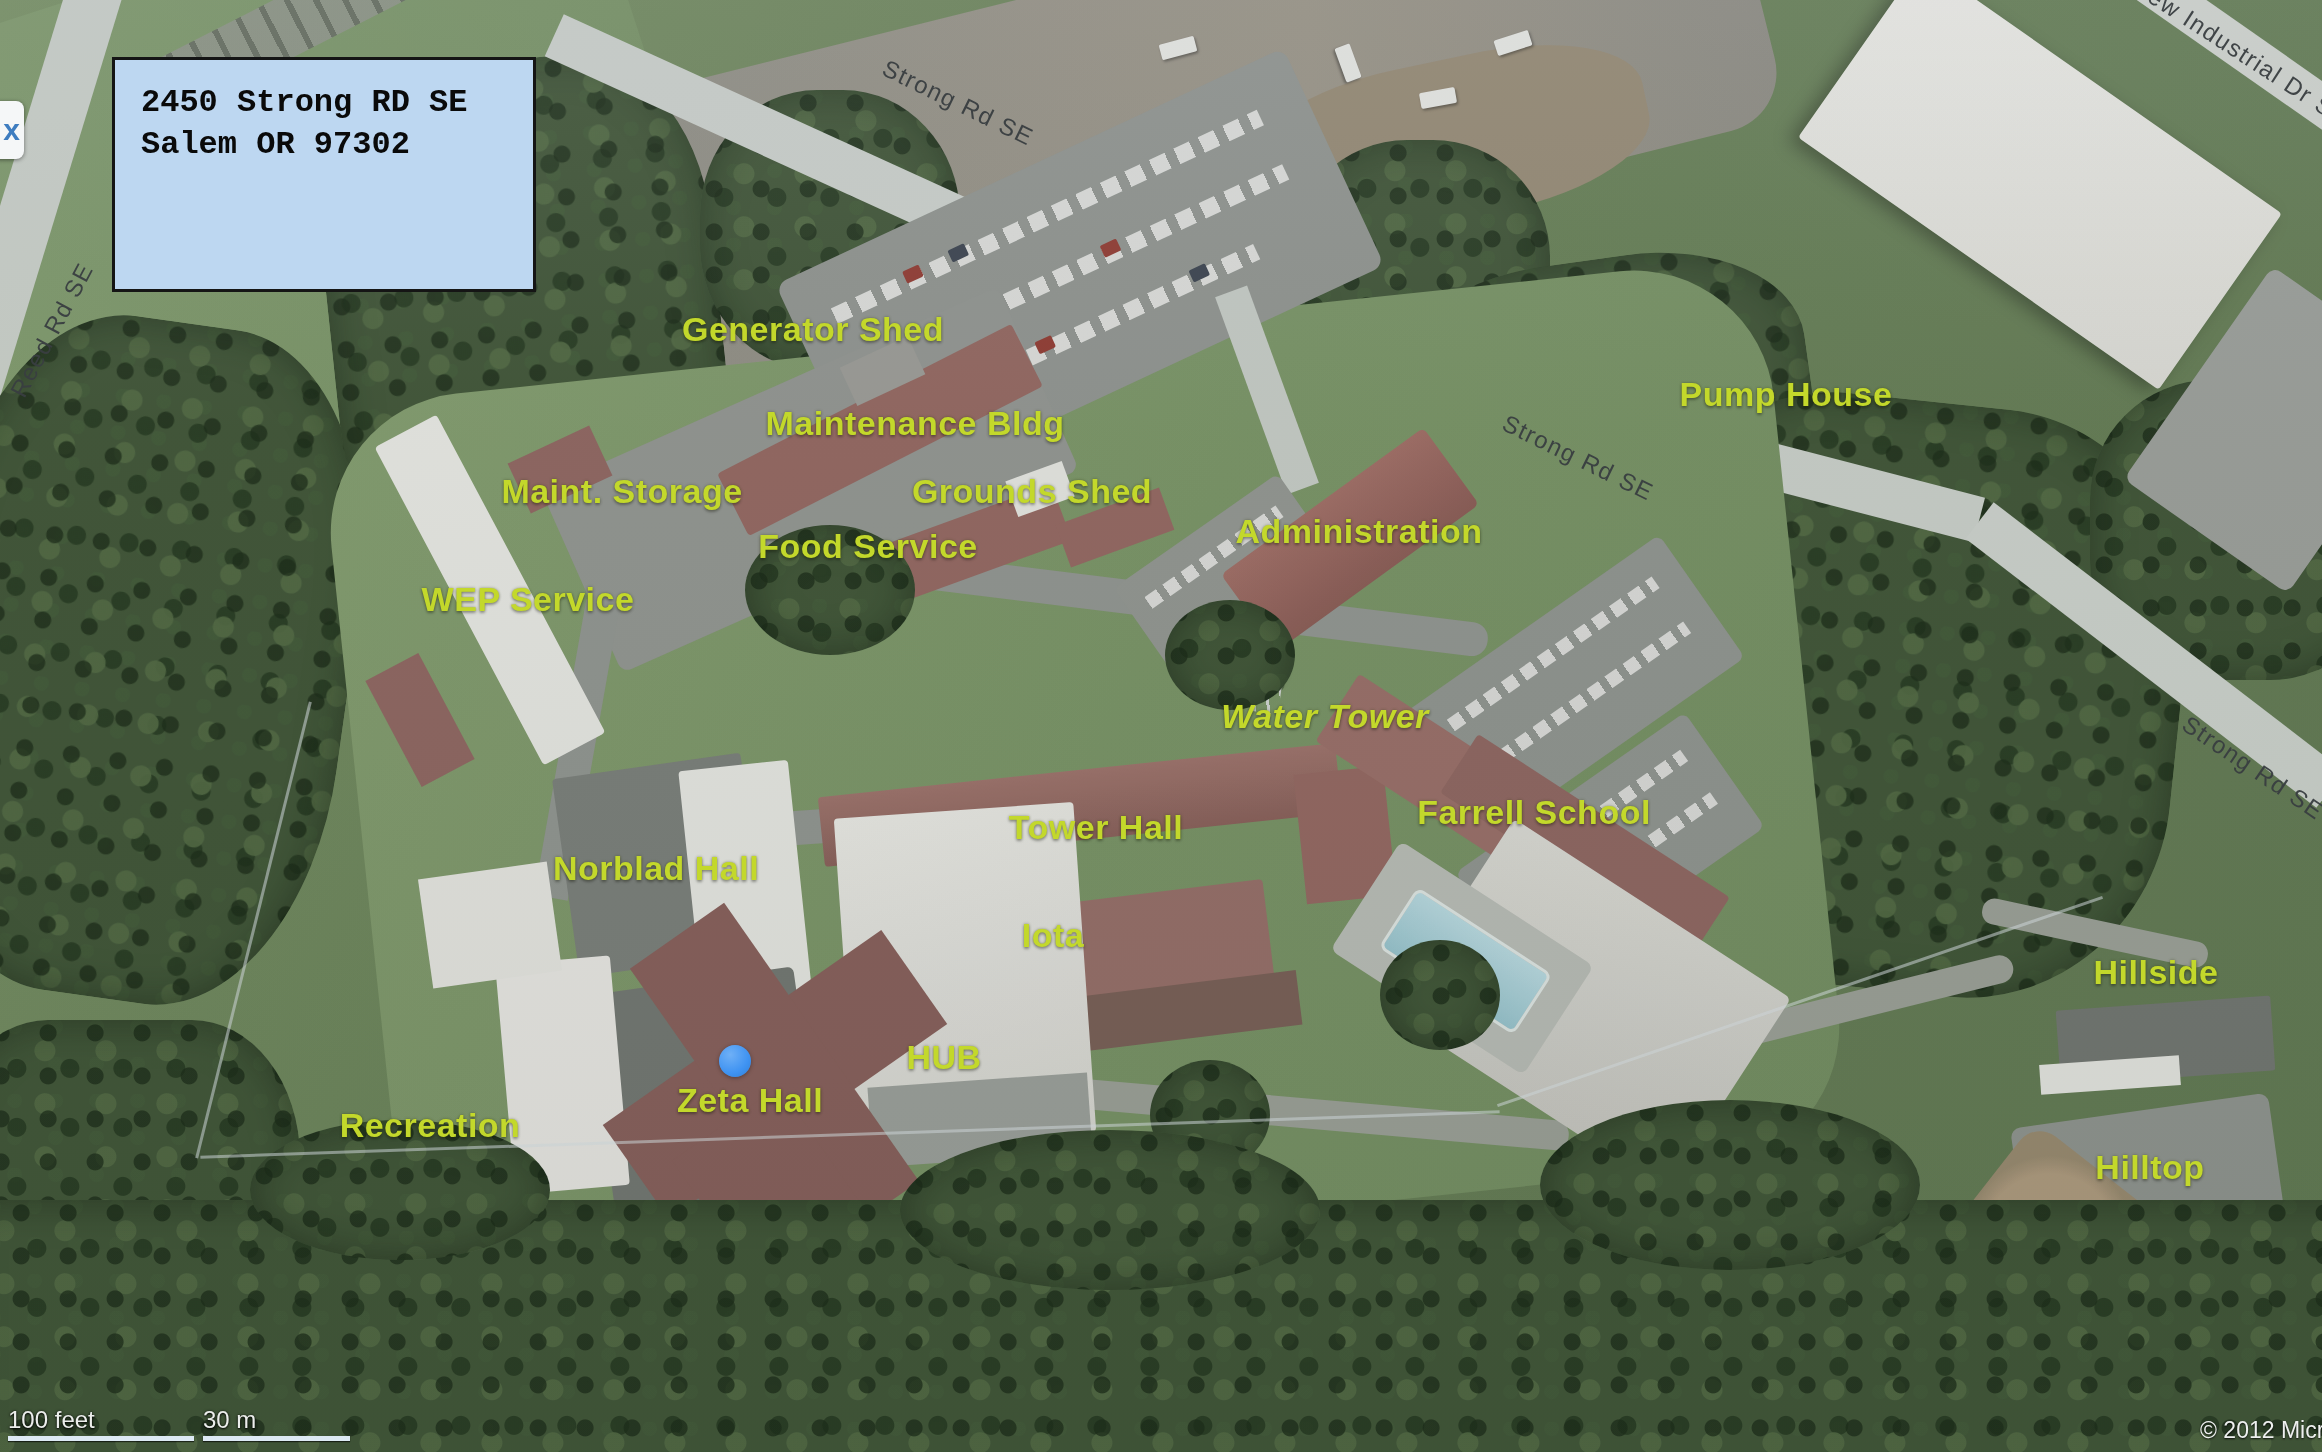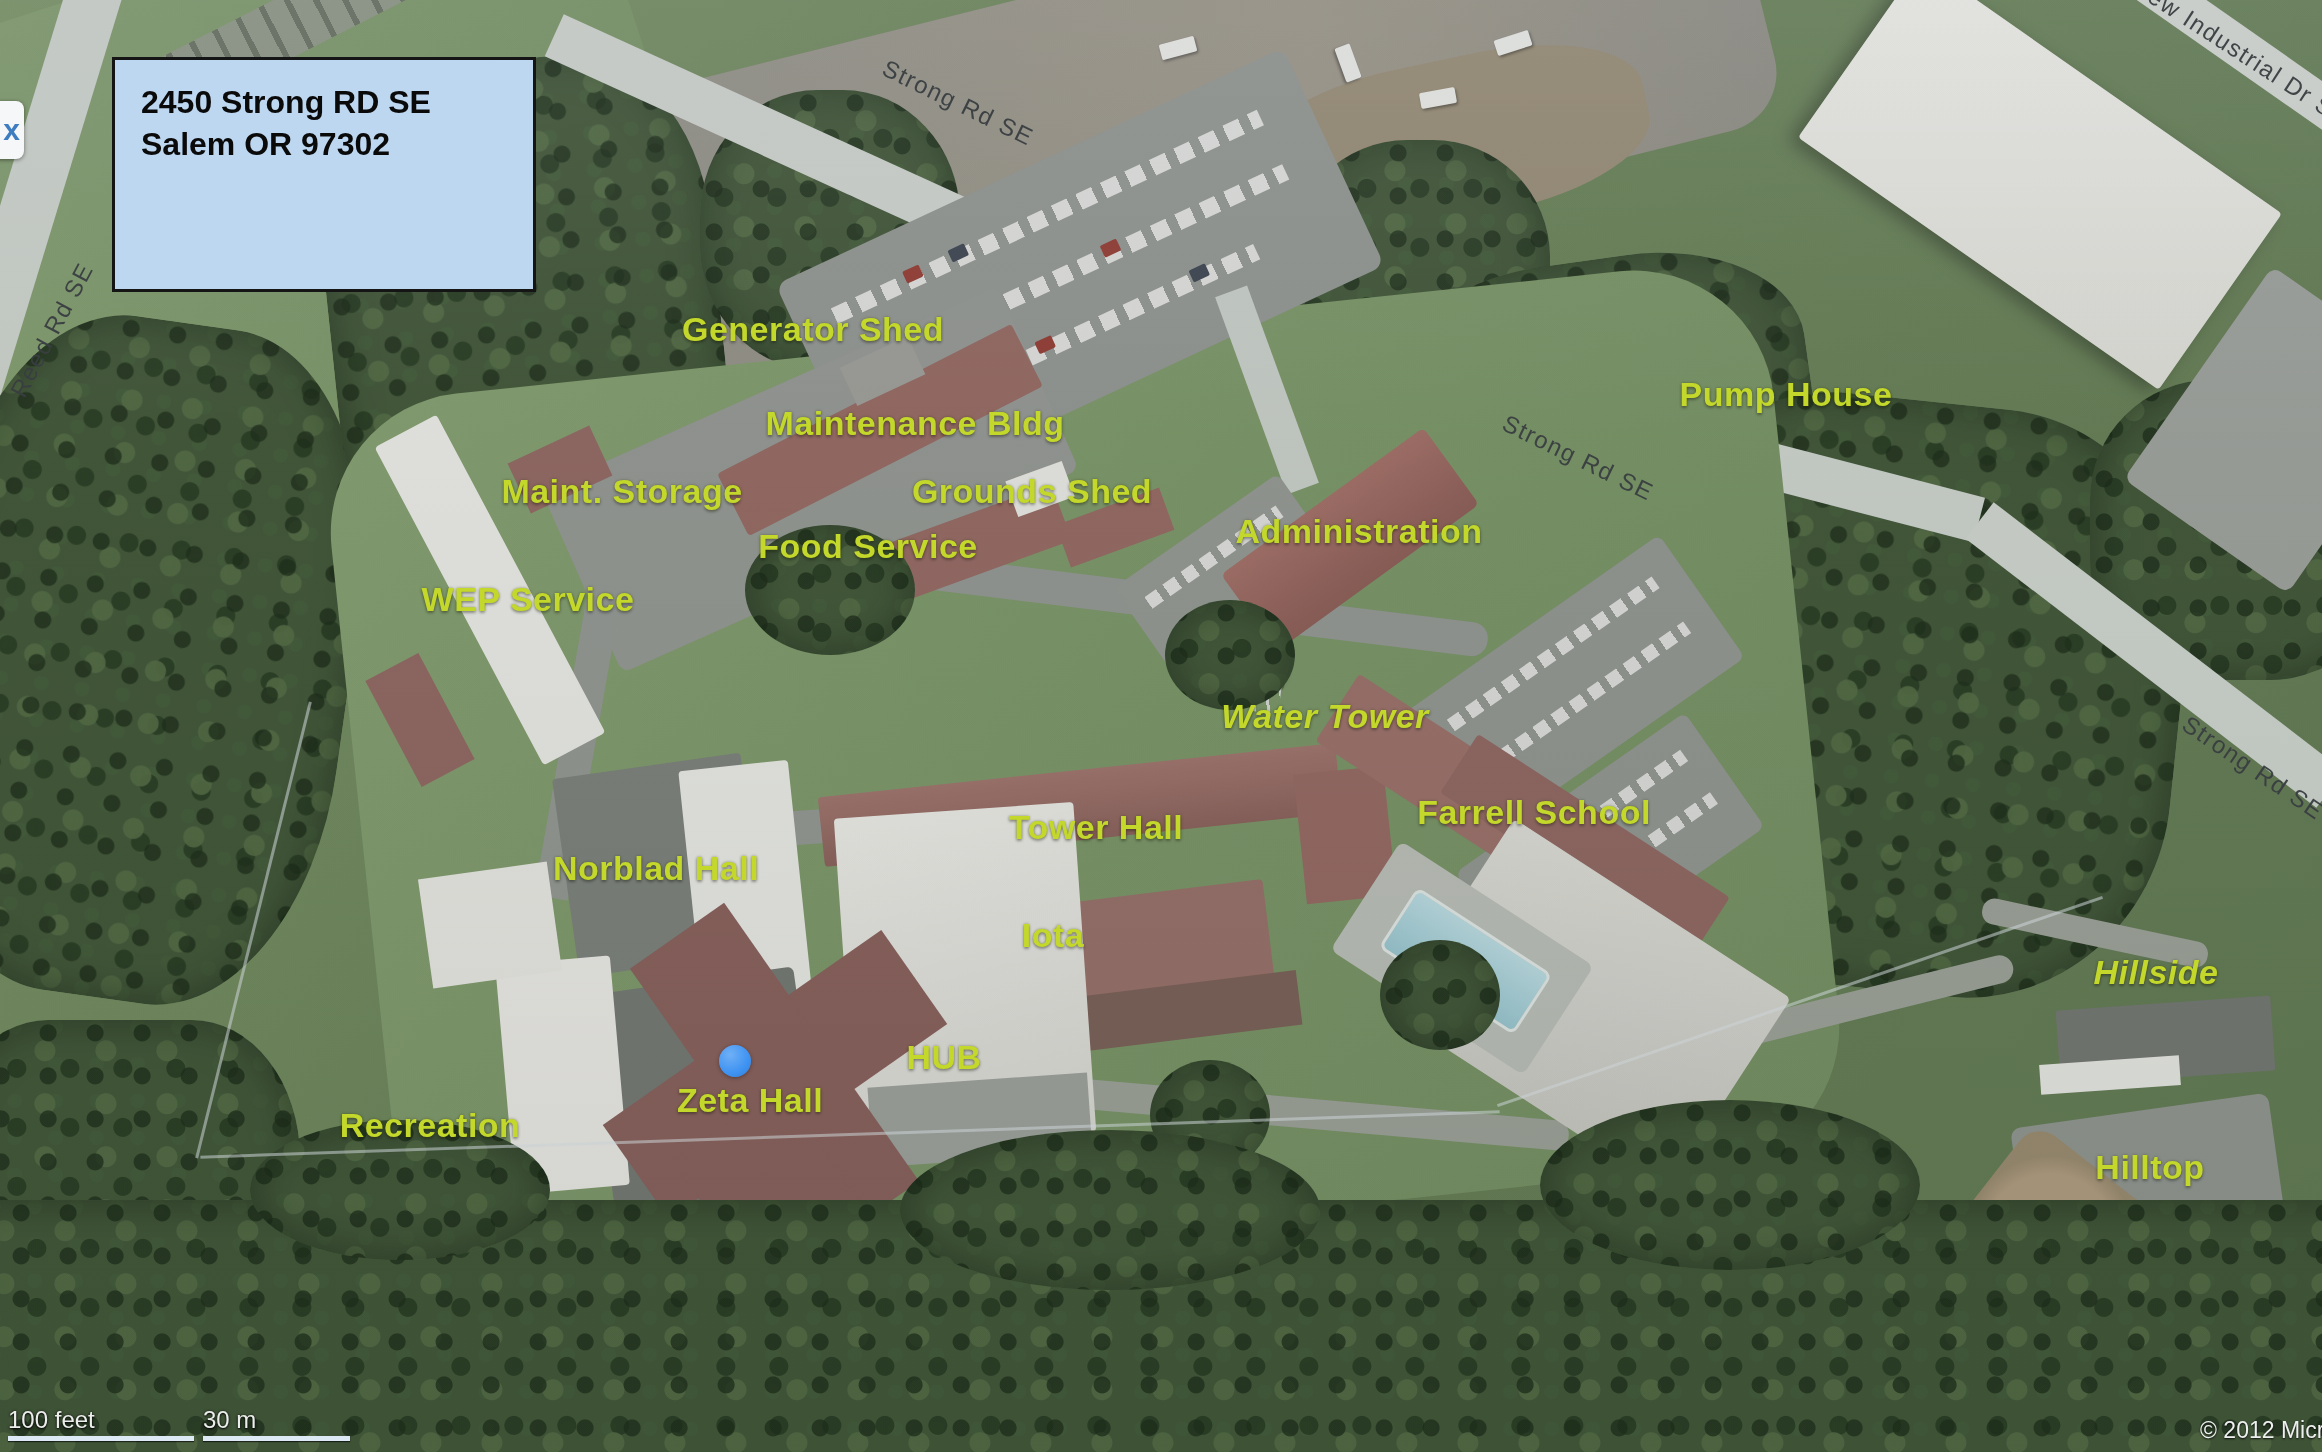--- a/index.html
+++ b/index.html
@@ -27,21 +27,21 @@
   
   .place-label{position:absolute;transform:translate(-50%,-50%);white-space:nowrap;
     font-weight:700;font-size:34px;letter-spacing:.5px;color:var(--label-yellow,#c3d82b);
     text-shadow:0 0 3px rgba(55,65,8,.45),0 2px 3px rgba(0,0,0,.3);}
   .road-label{position:absolute;white-space:nowrap;font-weight:400;font-size:24px;
     letter-spacing:1.5px;color:var(--road-text,#393e41);opacity:.95;}
 
   #info-box{position:absolute;left:112px;top:57px;width:424px;height:235px;box-sizing:border-box;
     background:var(--info-bg,#bdd7f1);border:3px solid #151515;padding:22px 26px;color:#0a0a0a;}
   #info-title{font-size:42px;font-weight:700;line-height:1.25;}
-  .info-line{font-size:32px;font-weight:700;line-height:1.3;}
+  .info-line{font-size:32px;font-weight:700;line-height:1.3;font-family:Liberation Mono, monospace;}
 
   #close-btn{position:absolute;left:-10px;top:101px;width:34px;height:58px;border-radius:8px;
     background:#f5f7f8;box-shadow:0 1px 4px rgba(0,0,0,.45);display:flex;align-items:center;
     justify-content:flex-end;padding-right:4px;box-sizing:border-box;cursor:pointer;
     color:#3e7dc0;font-size:30px;font-weight:700;}
 
   #marker-dot{position:absolute;width:32px;height:32px;border-radius:50%;
     background:radial-gradient(circle at 35% 30%, #6fb0f6, var(--marker-blue,#3f93f2) 60%, #2f7fd6);
     transform:translate(-50%,-50%);box-shadow:0 1px 4px rgba(0,0,0,.35);}
 
@@ -191,21 +191,21 @@
       <div class="place-label" style="left: 1359px; top: 531px;">Administration</div>
       <div class="place-label" style="left: 1786px; top: 394px;">Pump House</div>
       <div class="place-label" style="left: 1325px; top: 716px; font-style: italic;">Water Tower</div>
       <div class="place-label" style="left: 1096px; top: 827px;">Tower Hall</div>
       <div class="place-label" style="left: 1534px; top: 812px;">Farrell School</div>
       <div class="place-label" style="left: 656px; top: 868px;">Norblad Hall</div>
       <div class="place-label" style="left: 1053px; top: 935px;">Iota</div>
       <div class="place-label" style="left: 944px; top: 1057px;">HUB</div>
       <div class="place-label" style="left: 750px; top: 1100px;">Zeta Hall</div>
       <div class="place-label" style="left: 430px; top: 1125px;">Recreation</div>
-      <div class="place-label" style="left: 2156px; top: 972px; font-style: italic;">Hillside</div>
+      <div class="place-label" style="left: 2156px; top: 972px;">Hillside</div>
       <div class="place-label" style="left: 2150px; top: 1167px;">Hilltop</div>
     </div>
 
   <div id="marker-dot" style="left: 735px; top: 1061px;"></div>
 
   <div id="info-box">
     <div class="info-line">2450 Strong RD SE</div>
     <div class="info-line">Salem OR 97302</div>
   </div>
 

